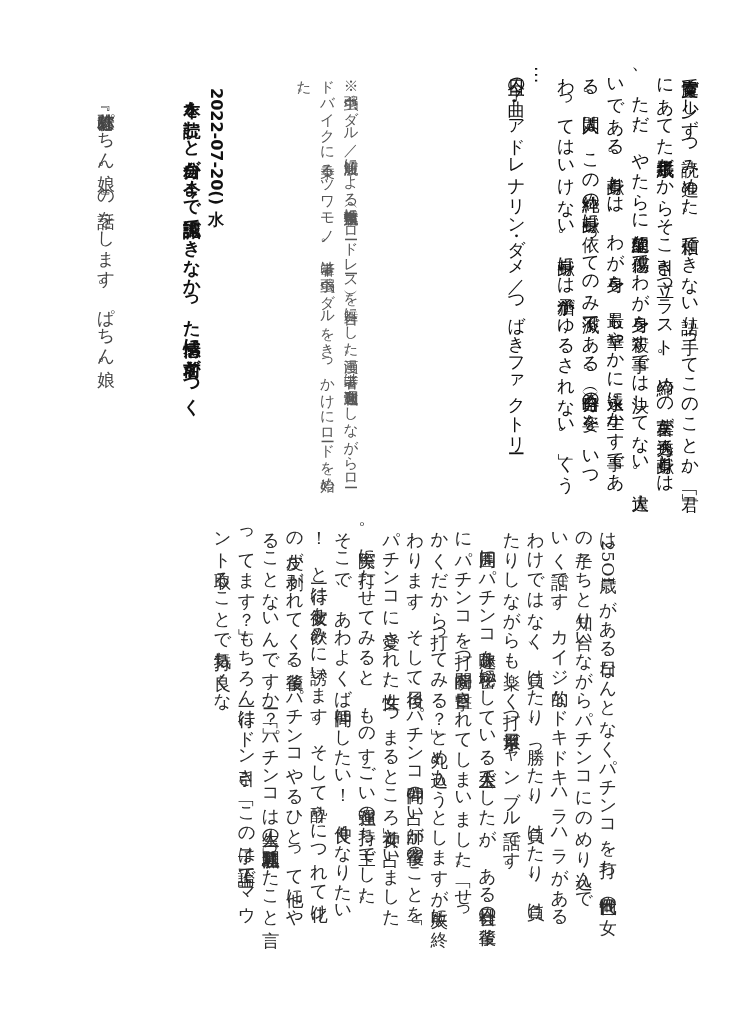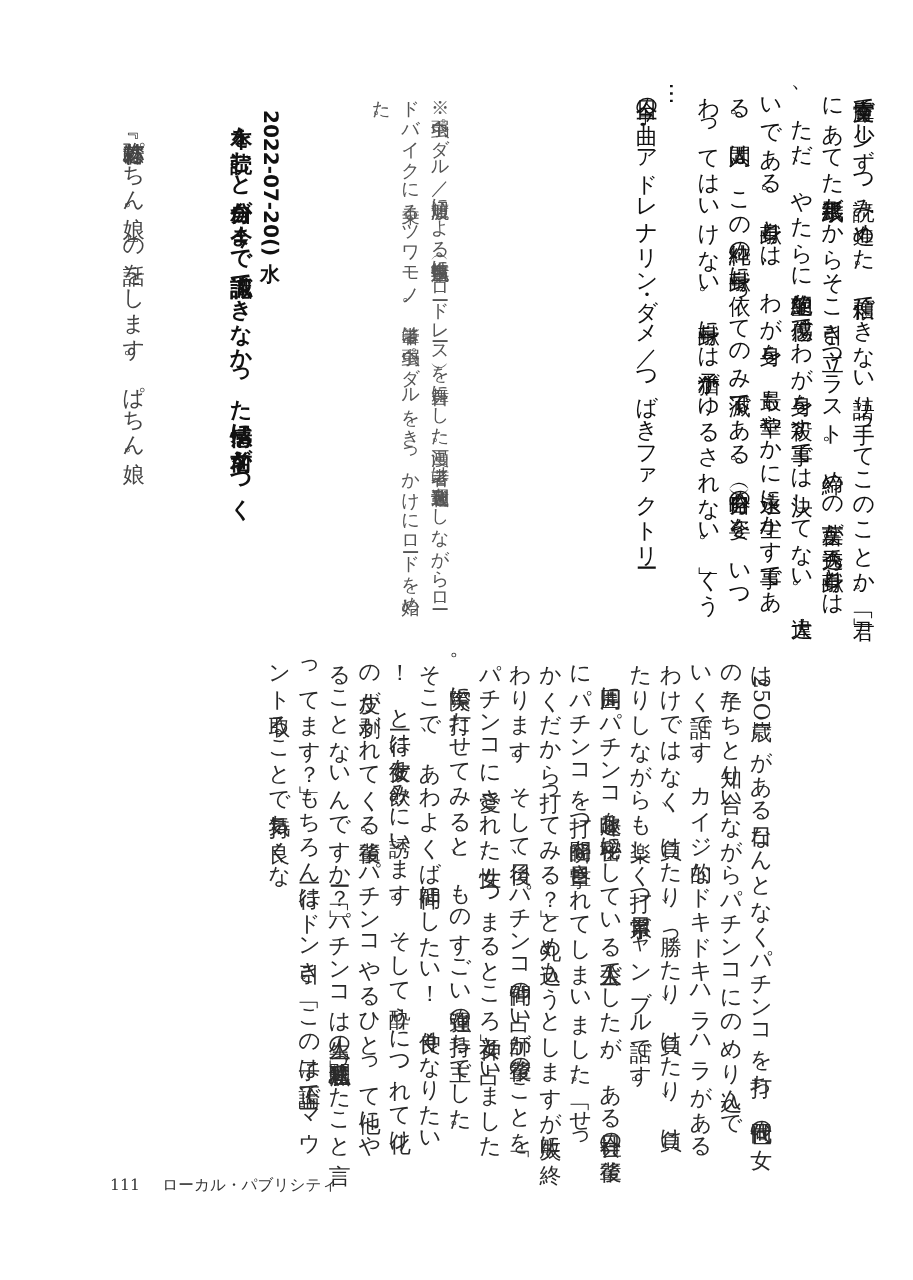--- a/index.html
+++ b/index.html
@@ -76,18 +76,14 @@
 
   <div class="vblock intro">
     <p>若林稔弥『ぱちん娘。』の話をします。ぱちん娘。</p>
   </div>
 
   <div class="vblock bottom">
     <p>は25歳OLがある日なんとなくパチンコを打ち、同世代の女の子たちと知り合いながらパチンコにのめり込んでいく話です。カイジ的なドキドキハラハラがあるわけではなく、負けたり、勝ったり、負けたり、負けたりしながらも楽しく打つ日常系ギャンブル話です。</p>
     <p class="indent">周囲にパチンコ趣味を秘密にしている主人公でしたが、ある日会社の後輩にパチンコを打つ瞬間を目撃されてしまいました。「せっかくだから打ってみる？」と丸め込もうとしますが失敗に終わります。そして後日、パチンコ仲間の占い師が後輩のことを「パチンコに愛された女性、つまるところ女神」と占いました。実際に打たせてみると、ものすごい強運の持ち主でした。そこで、あわよくば仲間にしたい！　仲良くなりたい！　と一行は彼女を飲みに誘います。そして酔うにつれて化けの皮が剥がれてくる後輩。「パチンコやるひとって他にやることないんですかー？」「パチンコは人生の無駄」「私間違ったこと言ってます？」もちろん一行はドン引き。「この子は正論でマウント取ることで気持ち良くな</p>
   </div>
 
-  <div class="footer">
-    <span class="pgnum">111</span>
-    <span>ローカル・パブリシティ</span>
-  </div>
 
 </div>
 
 </body></html>

